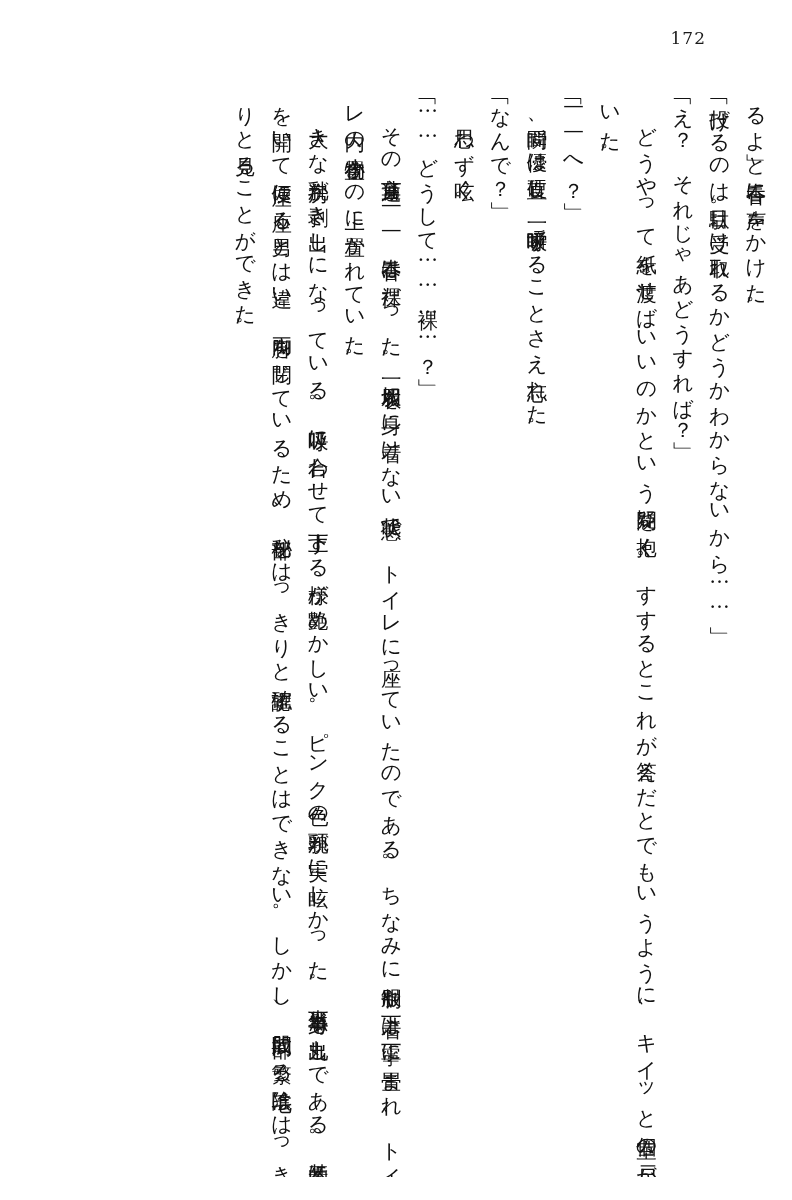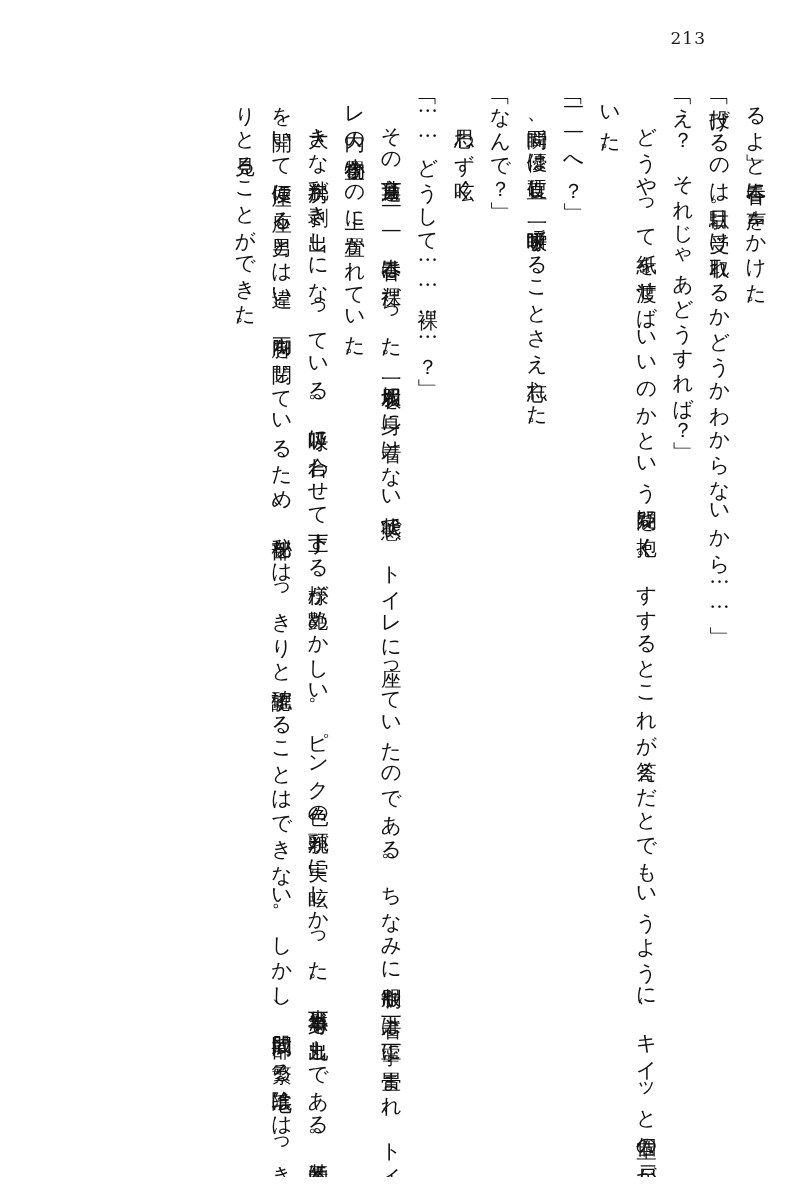--- a/index.html
+++ b/index.html
@@ -54,21 +54,21 @@
   }
   .text-block p.indent {
     text-indent: 1em;
   }
 </style>
 </head>
 <body>
 
 <div class="page">
 
-  <div class="page-number">213</div>
+  <div class="page-number">172</div>
 
   <div class="text-block">
     <p>るよ」と春香に声をかけた。</p>
     <p>「投げるのは駄目。受け取れるかどうかわからないから……」</p>
     <p>「え？　それじゃあどうすれば？」</p>
     <p class="indent">どうやって紙を渡せばいいのかという疑問を抱く。すするとこれが答えだとでもいうように、キイッと個室の戸が開いた。</p>
     <p>「——へ？」</p>
     <p class="indent">瞬間、優は硬直し、一瞬呼吸することさえ忘れた。</p>
     <p>「なんで？」</p>
     <p class="indent">思わず呟く。</p>

